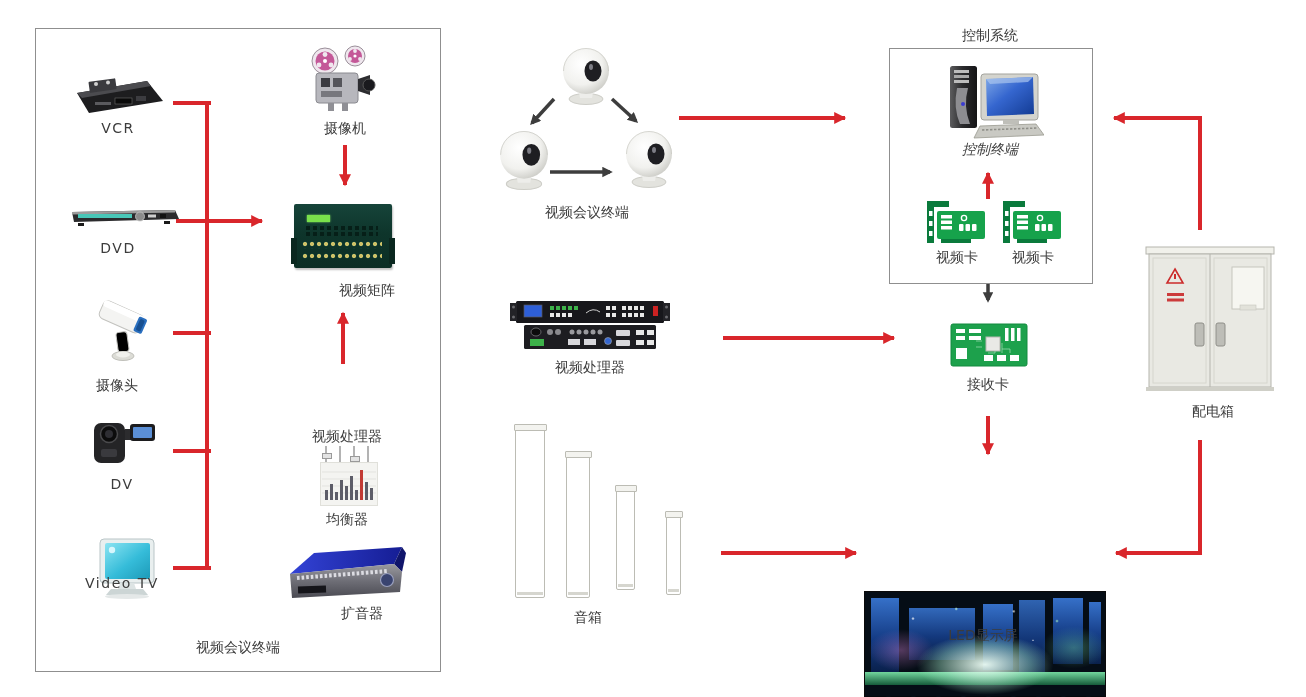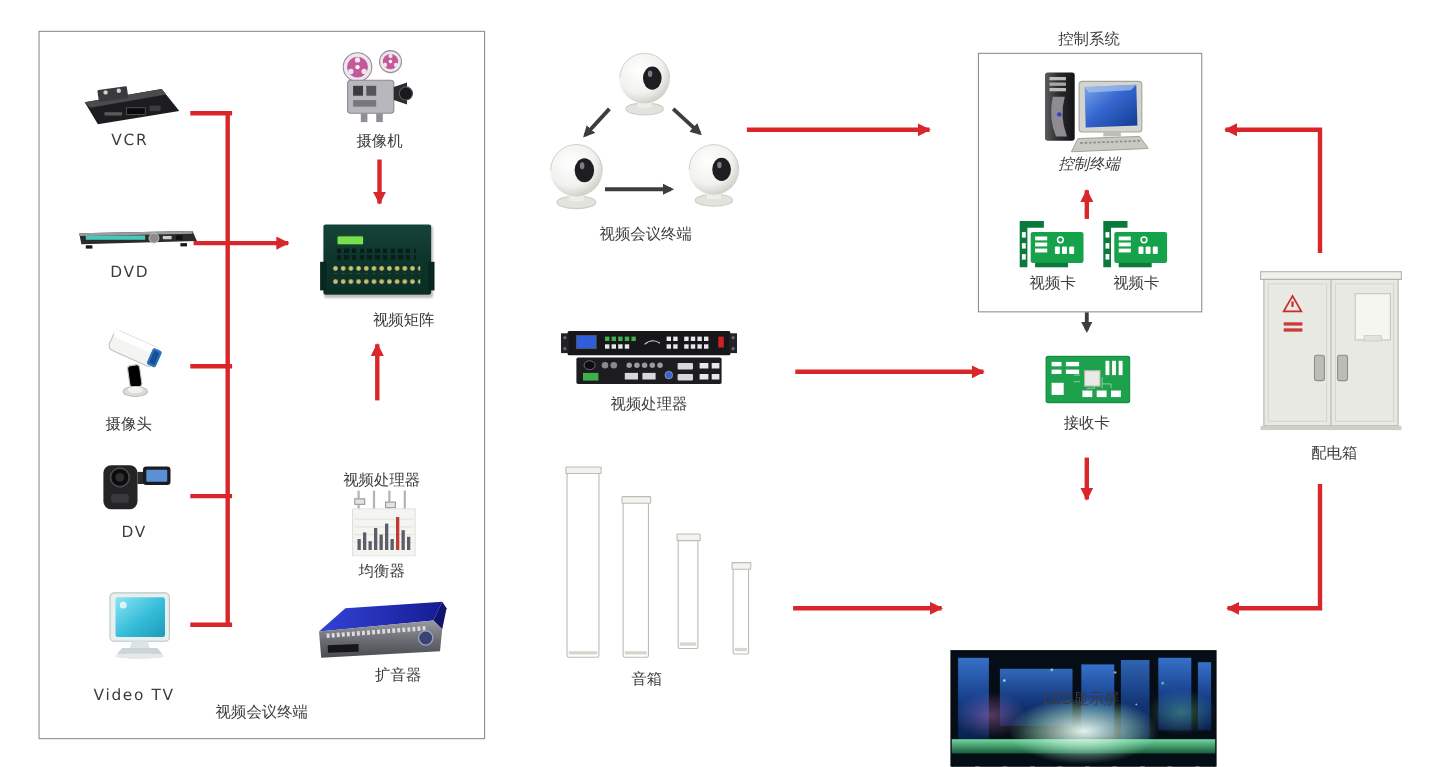--- a/index.html
+++ b/index.html
@@ -198,21 +198,21 @@
   <div class="node" style="left:98px; top:537px;">
     <svg class="icon" width="58" height="64" viewBox="0 0 58 64">
       <rect x="2" y="2" width="54" height="44" rx="4" fill="#e9efef" stroke="#b9c5c7"></rect>
       <rect x="7" y="6" width="45" height="36" rx="2" fill="url(#tvScr)"></rect>
       <circle cx="14" cy="13" r="3.2" fill="#eafcff" opacity="0.85"></circle>
       <polygon points="22,46 36,46 38,52 20,52" fill="#dde4e4"></polygon>
       <polygon points="13,52 45,52 50,58 8,58" fill="#ccd5d5"></polygon>
       <ellipse cx="29" cy="59.5" rx="22" ry="2.5" fill="#e4e8e8"></ellipse>
     </svg>
   </div>
-  <div class="lbl latin" style="left:72px; top:624px; width:100px;">Video TV</div>
+  <div class="lbl latin" style="left:72px; top:575px; width:100px;">Video TV</div>
 
   <div class="lbl" style="left:158px; top:639px; width:160px;">视频会议终端</div>
 
   <div class="node" style="left:308px; top:45px;">
     <svg class="icon" width="68" height="72" viewBox="0 0 68 72">
       <circle cx="17" cy="16" r="13" fill="#efe7ee" stroke="#9a8f99"></circle>
       <circle cx="17" cy="16" r="9.5" fill="#c45898"></circle>
       <circle cx="17" cy="16" r="2" fill="#fff"></circle>
       <circle cx="17" cy="9.5" r="2.4" fill="#efe7ee"></circle>
         <circle cx="11" cy="20" r="2.4" fill="#efe7ee"></circle>

